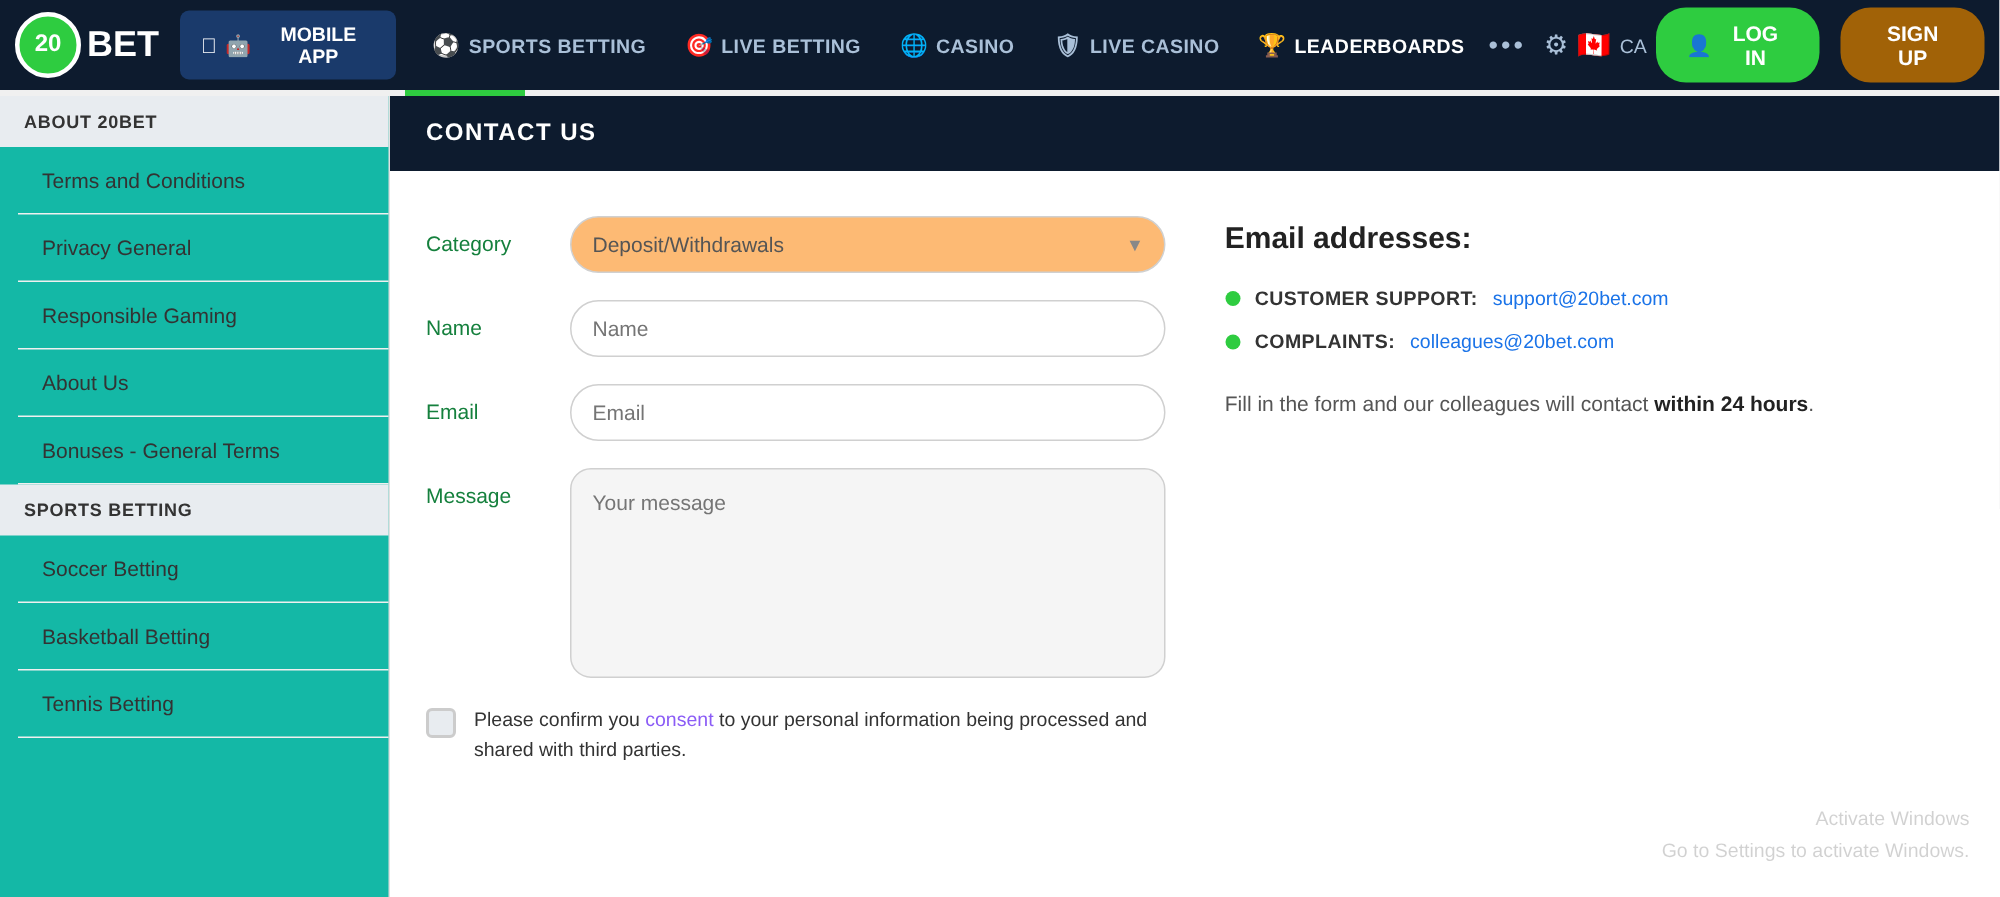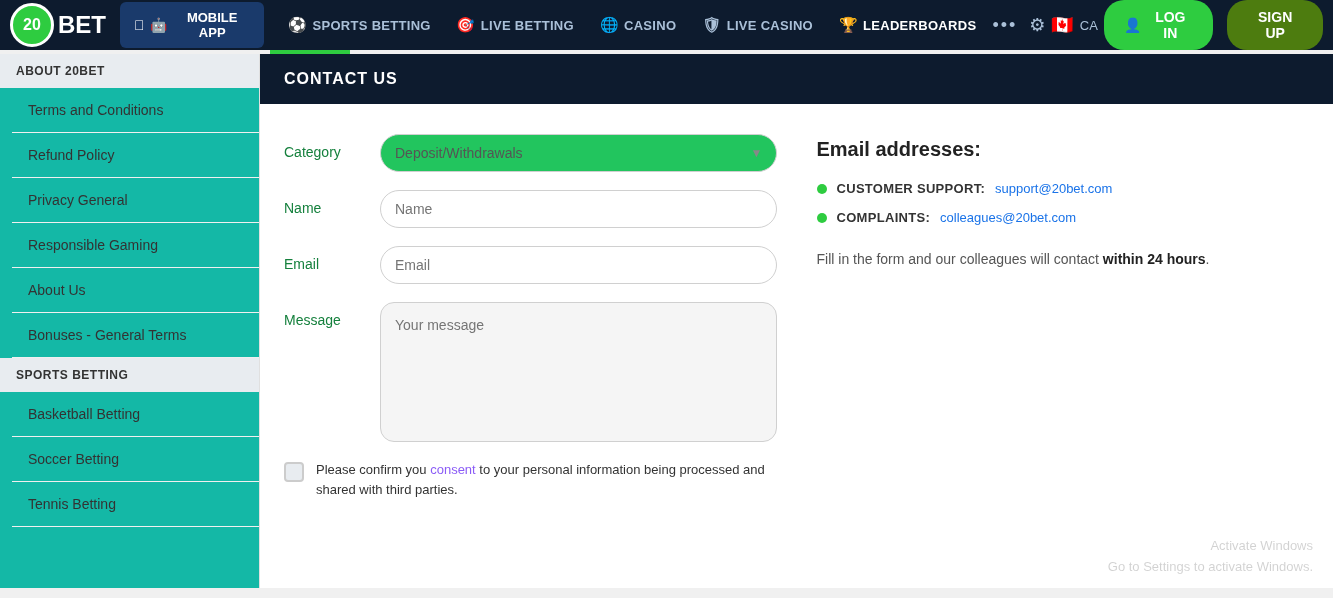--- a/index.html
+++ b/index.html
@@ -1,21 +1,21 @@
 <!DOCTYPE html>
 <html><head>
   <meta charset="utf-8">
   <style>
     * { box-sizing: border-box; margin: 0; padding: 0; }
     body { font-family: Arial, sans-serif; font-size: 14px; background: #f0f0f0; overflow-x: hidden; }
 
     
     .topnav {
       background: #0d1b2e;
-      height: 50px;
+      height: 60px;
       display: flex;
       align-items: center;
       padding: 0 10px;
       gap: 6px;
       position: relative;
       z-index: 10;
     }
     .logo-wrap {
       display: flex;
       align-items: center;
@@ -73,21 +73,21 @@
       border: none;
       color: #fff;
       padding: 9px 20px;
       border-radius: 20px;
       cursor: pointer;
       font-size: 14px;
       font-weight: bold;
       display: flex; align-items: center; gap: 6px;
     }
     .signup-btn {
-      background: #4d7c0f;
+      background: #a16207;
       border: none;
       color: #fff;
       padding: 9px 20px;
       border-radius: 20px;
       cursor: pointer;
       font-size: 14px;
       font-weight: bold;
       margin-left: 8px;
     }
 
@@ -194,21 +194,21 @@
       flex: 1;
       position: relative;
     }
     .form-select {
       width: 100%;
       padding: 10px 36px 10px 14px;
       border: 1px solid #d0d0d0;
       border-radius: 20px;
       font-size: 14px;
       color: #555;
-      background: #22c55e;
+      background: #fdba74;
       appearance: none;
       outline: none;
       cursor: pointer;
     }
     .select-arrow {
       position: absolute;
       right: 14px;
       top: 50%;
       transform: translateY(-50%);
       pointer-events: none;
@@ -372,42 +372,39 @@
 
 <div class="main-layout">
 
   <aside class="sidebar">
     <div class="sidebar-section-title">ABOUT 20BET</div>
 
     <div class="sidebar-item">
       <span>Terms and Conditions</span>
     </div>
     <div class="sidebar-item">
-      <span>Refund Policy</span>
-    </div>
-    <div class="sidebar-item">
       <span>Privacy General</span>
     </div>
     <div class="sidebar-item">
       <span>Responsible Gaming</span>
     </div>
     <div class="sidebar-item">
       <span>About Us</span>
     </div>
     <div class="sidebar-item">
       <span>Bonuses - General Terms</span>
     </div>
 
     <div class="sidebar-section-title">SPORTS BETTING</div>
 
     <div class="sidebar-item">
+      <span>Soccer Betting</span>
+    </div>
+    <div class="sidebar-item">
       <span>Basketball Betting</span>
-    </div>
-    <div class="sidebar-item">
-      <span>Soccer Betting</span>
     </div>
     <div class="sidebar-item">
       <span>Tennis Betting</span>
     </div>
   </aside>
 
   <main class="content-area">
     <div class="contact-us-header">CONTACT US</div>
 
     <div class="contact-body">

